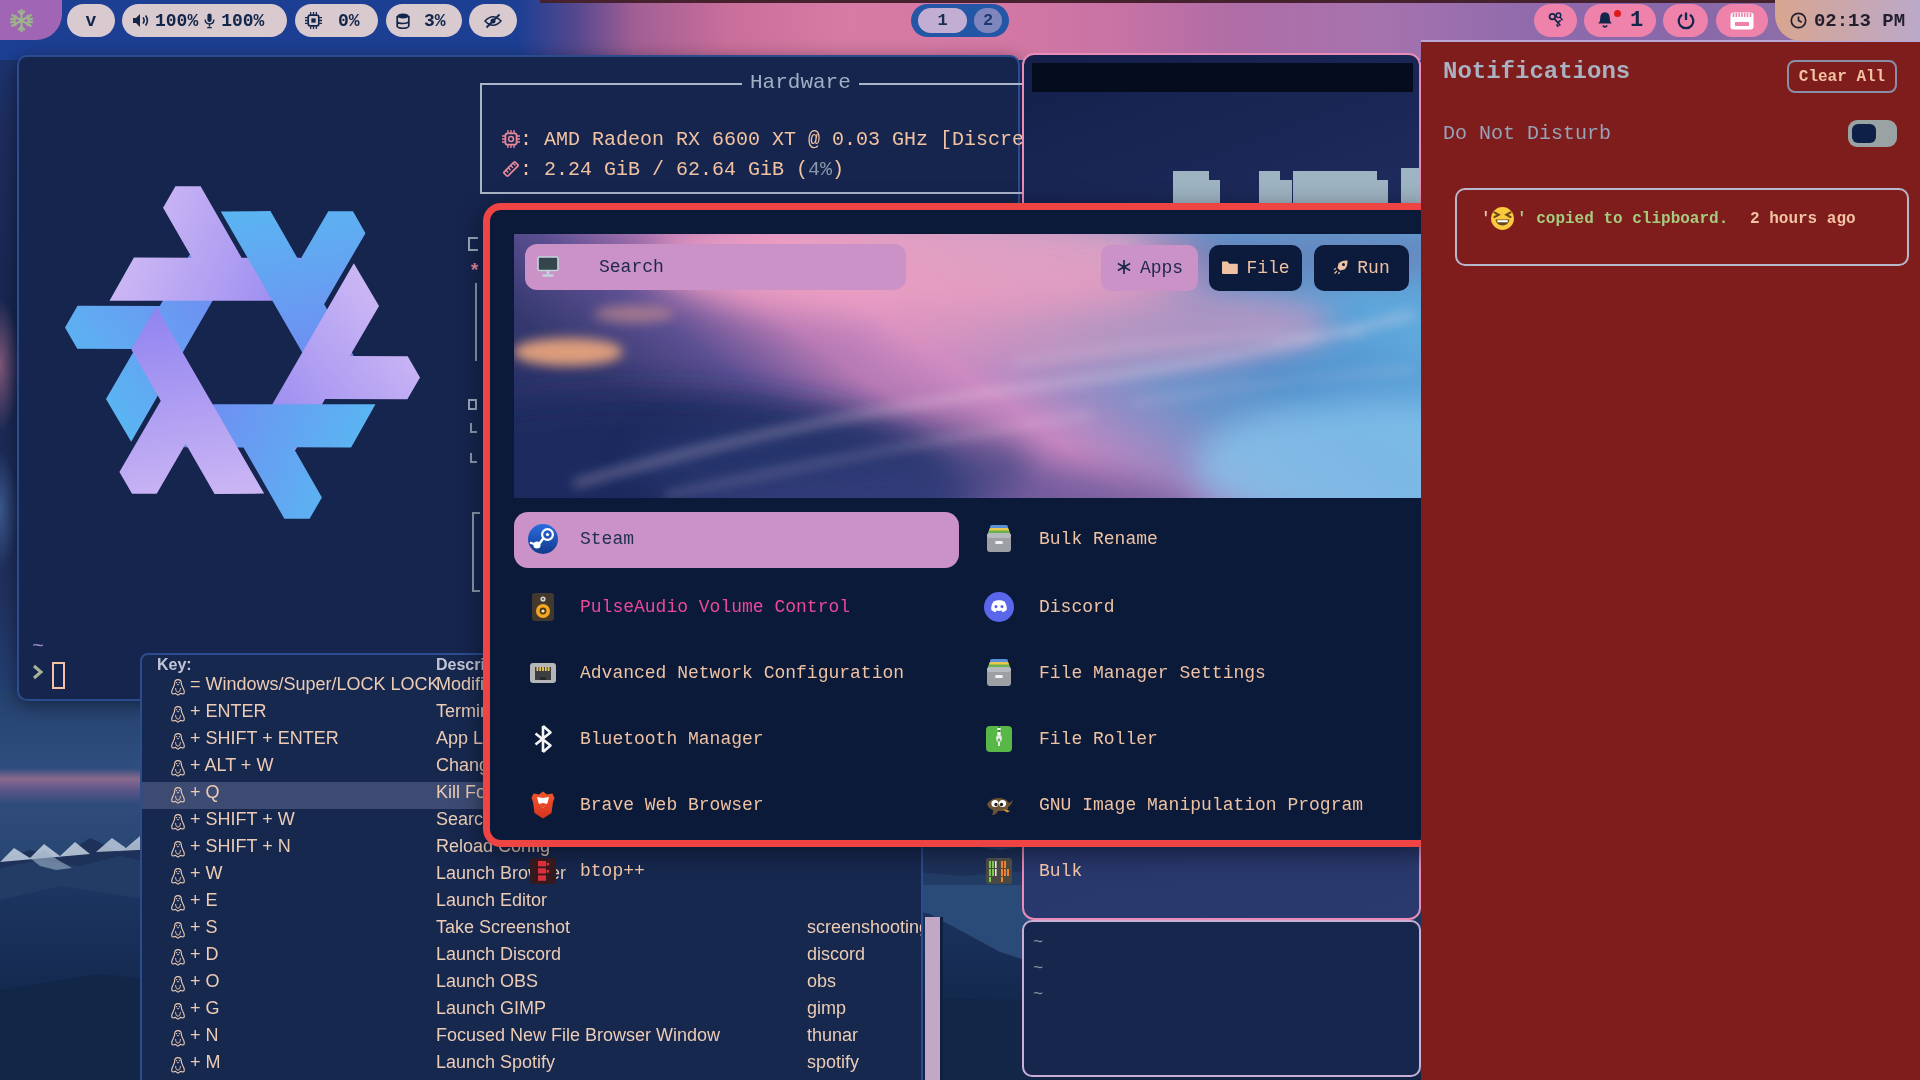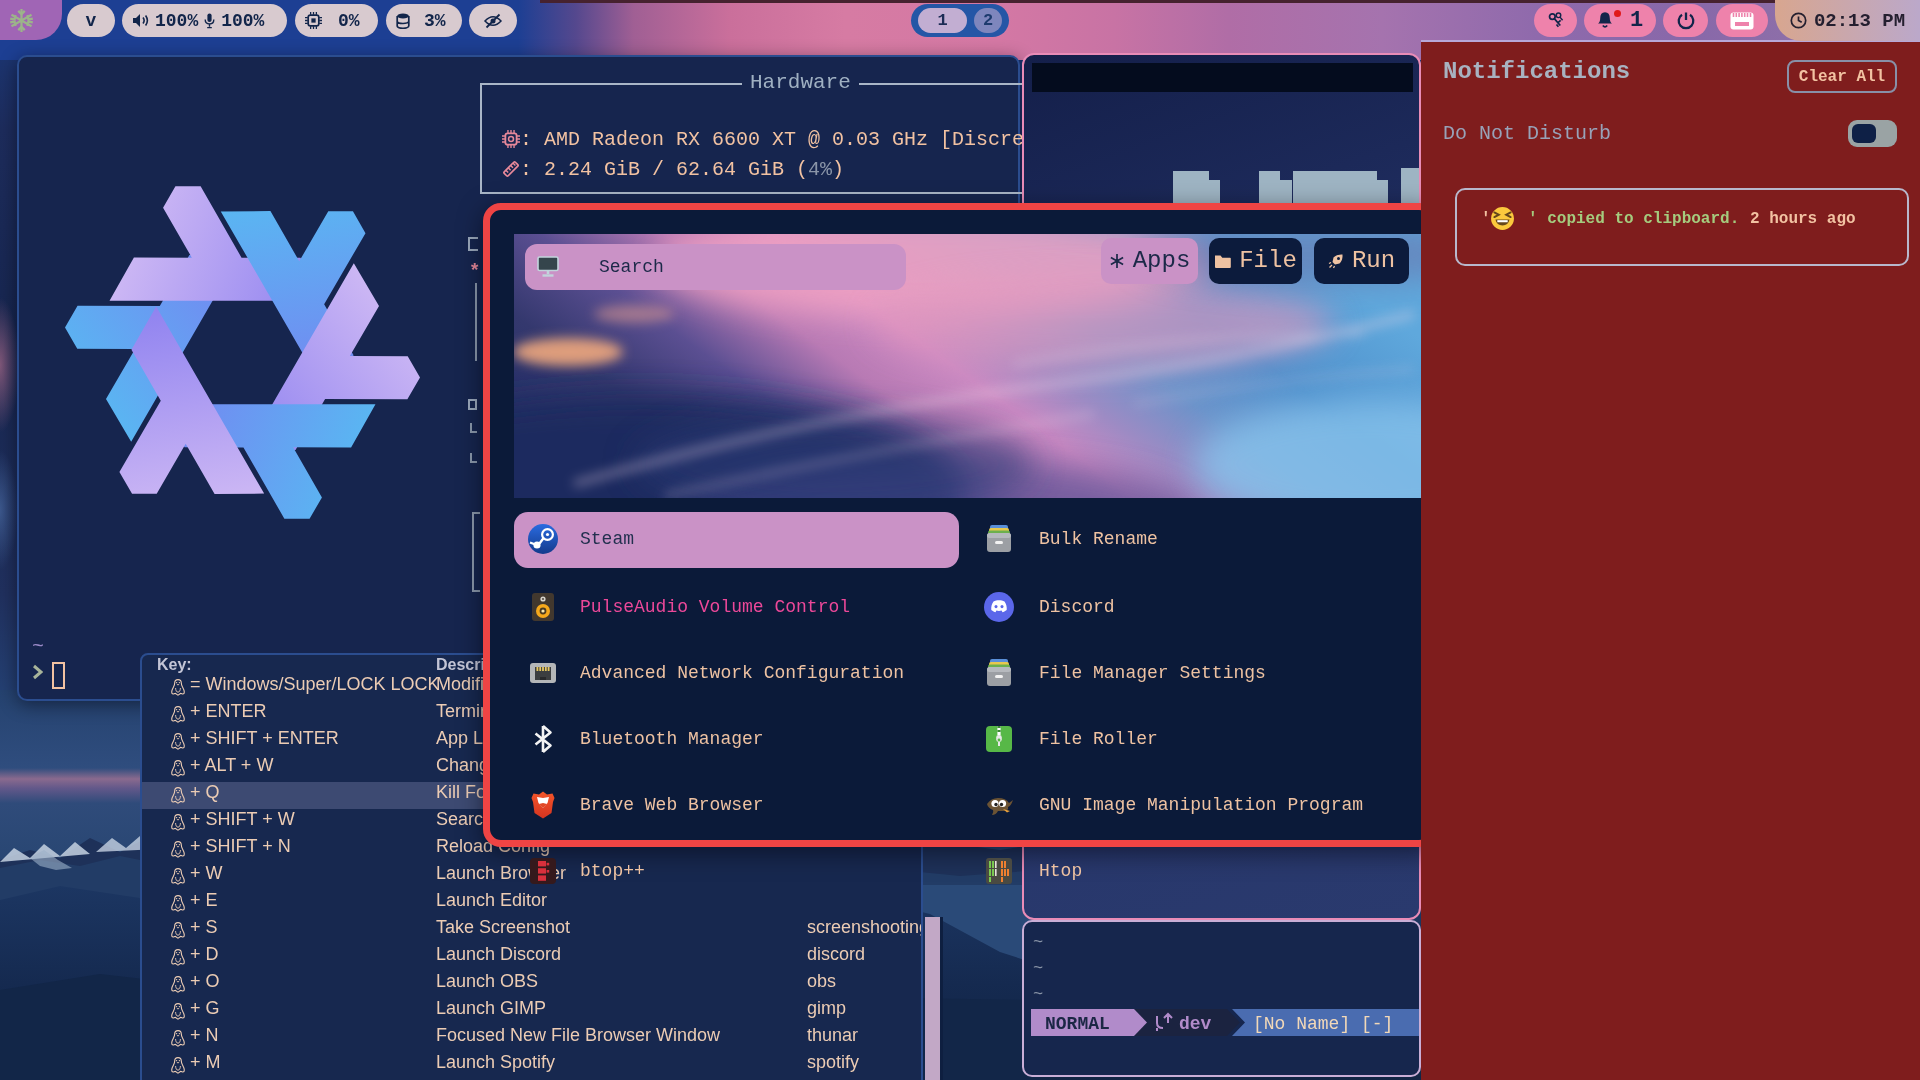--- a/index.html
+++ b/index.html
@@ -33,21 +33,21 @@
 
 #strip{position:absolute;left:925px;top:917px;width:15px;height:163px;background:#c2a8c6}
 #vim{position:absolute;left:1022px;top:920px;width:399px;height:157px;background:#16264d;border:2px solid #c9aed6;border-radius:10px;overflow:hidden}
 .tld{position:absolute;left:9px;color:#8a95a8;font-size:17px}
 #vstat{position:absolute;left:7px;top:87px;width:390px;height:27px}
 
 #launcher{position:absolute;left:483px;top:203px;width:954px;height:644px;background:#0b1a39;border:7px solid #ef4444;border-radius:18px;box-shadow:0 6px 24px rgba(0,0,10,.5)}
 #banner{position:absolute;left:24px;top:24px;width:908px;height:264px;overflow:hidden}
 #searchbar{position:absolute;left:35px;top:34px;width:381px;height:46px;background:#ca92c6;border-radius:12px;color:#1c2948;font-size:18px;line-height:46px}
 #searchbar .txt{position:absolute;left:74px}
-.bbtn{position:absolute;top:28px;height:46px;border-radius:10px;font-size:24px;line-height:46px;text-align:center}
+.bbtn{position:absolute;top:35px;height:46px;border-radius:10px;font-size:18px;line-height:46px;text-align:center}
 #bapps{left:611px;width:97px;background:#ca92c6;color:#1c2948}
 #bfile{left:719px;width:93px;background:#0c1b3c;color:#eec2a2}
 #brun{left:824px;width:95px;background:#0c1b3c;color:#eec2a2}
 .lrow{position:absolute;height:56px;font-size:18px;color:#eec2a2;line-height:56px}
 .lrow .ic{position:absolute;left:38px;top:13px;width:30px;height:30px}
 .lrow .tx{position:absolute;left:90px;white-space:nowrap}
 .lrowR .ic{left:494px}
 .lrowR .tx{left:549px}
 #steamhl{position:absolute;left:24px;top:302px;width:445px;height:56px;background:#ca92c6;border-radius:14px}
 
@@ -366,32 +366,20 @@
       <span class="cc">spotify</span>
     </div>
   </div>
 <div id="strip"></div>
 <div class="abs" style="left:940px;top:917px;width:3px;height:163px;background:#0e1f40"></div>
 
 <div id="vim">
  <div class="tld" style="top:11px">~</div>
  <div class="tld" style="top:37px">~</div>
  <div class="tld" style="top:63px">~</div>
- <div id="vstat"><svg width="390" height="27">
-<rect x="0" y="0" width="390" height="27" fill="#16264d"></rect>
-<path d="M103 0 H196 L209 13.5 L196 27 H103 Z" fill="#1b2340"></path>
-<path d="M0 0 H103 L116 13.5 L103 27 H0 Z" fill="#b18bca"></path>
-<path d="M103 0 L116 13.5 L103 27 H196 L209 13.5 L196 0 Z" fill="#1d2647" opacity="0"></path>
-<path d="M201 0 H390 V27 H201 L214 13.5 Z" fill="#4a6cb0"></path>
-<text x="14" y="20" font-family="Liberation Mono" font-size="18" font-weight="bold" fill="#1c2745">NORMAL</text>
-<path d="M126 7 v7 q0 5 6 5 M126 19 v3" stroke="#b18bca" stroke-width="2" fill="none"></path>
-        <path d="M133 9 l4 -4 l4 4 M137 5 v9" stroke="#b18bca" stroke-width="2" fill="none"></path>
-<text x="148" y="20" font-family="Liberation Mono" font-size="18" font-weight="bold" fill="#b18bca">dev</text>
-<text x="222" y="20" font-family="Liberation Mono" font-size="18" fill="#f2d8b8">[No Name] [-]</text>
-</svg></div>
 </div>
 
 <div id="launcher">
  <div id="banner"><svg width="908" height="264">
 <defs>
 <linearGradient id="bsky" x1="0" y1="0.8" x2="1" y2="0.4">
 <stop offset="0" stop-color="#232e66"></stop>
             <stop offset="0.17" stop-color="#34386e"></stop>
             <stop offset="0.3" stop-color="#5b4f92"></stop>
             <stop offset="0.42" stop-color="#b87ab4"></stop>
@@ -591,41 +579,41 @@
         </g>
         <g fill="#f08030">
           <rect x="17" y="5" width="2" height="7"></rect>
           <rect x="20" y="5" width="2" height="7"></rect>
           <rect x="17" y="13" width="2" height="7"></rect>
           <rect x="20" y="13" width="2" height="7"></rect>
           <rect x="23" y="13" width="2" height="7"></rect>
           <rect x="17" y="21" width="2" height="5"></rect>
         </g>
       </svg>
-      <span class="tx">Htop</span>
+      <span class="tx">Bulk</span>
     </div>
 </div>
 
 <div id="notif">
  <div id="ntitle">Notifications</div>
  <div id="nclear">Clear All</div>
  <div id="dnd">Do Not Disturb</div>
  <div id="toggle">
       <div id="knob"></div>
     </div>
  <div id="ncard">
       <span style="position:absolute;left:24px;top:17px;color:#f2c2a2">'</span>
       <svg class="abs" style="left:33px;top:16px" width="25" height="25" viewBox="0 0 24 24">
         <circle cx="12" cy="12" r="11" fill="#fbc93d"></circle>
         <path d="M4.2 6.2 L8.4 8.4 L4.2 10.6 M19.8 6.2 L15.6 8.4 L19.8 10.6" stroke="#66471b" stroke-width="1.9" fill="none" stroke-linecap="round"></path>
         <path d="M5.2 13 a7 7.5 0 0 0 13.6 0 Z" fill="#66471b"></path>
         <path d="M7.5 18.3 a5.5 2.8 0 0 1 9 0 Z" fill="#fff" opacity="0"></path>
         <rect x="7" y="13.6" width="10" height="2" fill="#fff"></rect>
       </svg>
-      <span style="position:absolute;left:71px;top:17px;color:#a5cb7e">' copied to clipboard.</span>
+      <span style="position:absolute;left:60px;top:17px;color:#a5cb7e">' copied to clipboard.</span>
       <span style="position:absolute;left:293px;top:17px;color:#f2c2a2">2 hours ago</span>
     </div>
 </div>
 
 <div id="bar">
  <div id="nixcorner">
       <svg width="27" height="27" viewBox="0 0 28 28">
         <g stroke="#9cb48a" stroke-width="2.3" fill="none">
           <path d="M14 2 v24 M3.6 8 l20.8 12 M3.6 20 l20.8-12"></path>
           <path d="M10.6 4 L14 7.4 L17.4 4 M10.6 24 L14 20.6 L17.4 24 M2.3 12 L6.9 12.9 L7.8 8.3 M2.3 16 L6.9 15.1 L7.8 19.7 M25.7 12 L21.1 12.9 L20.2 8.3 M25.7 16 L21.1 15.1 L20.2 19.7"></path>

